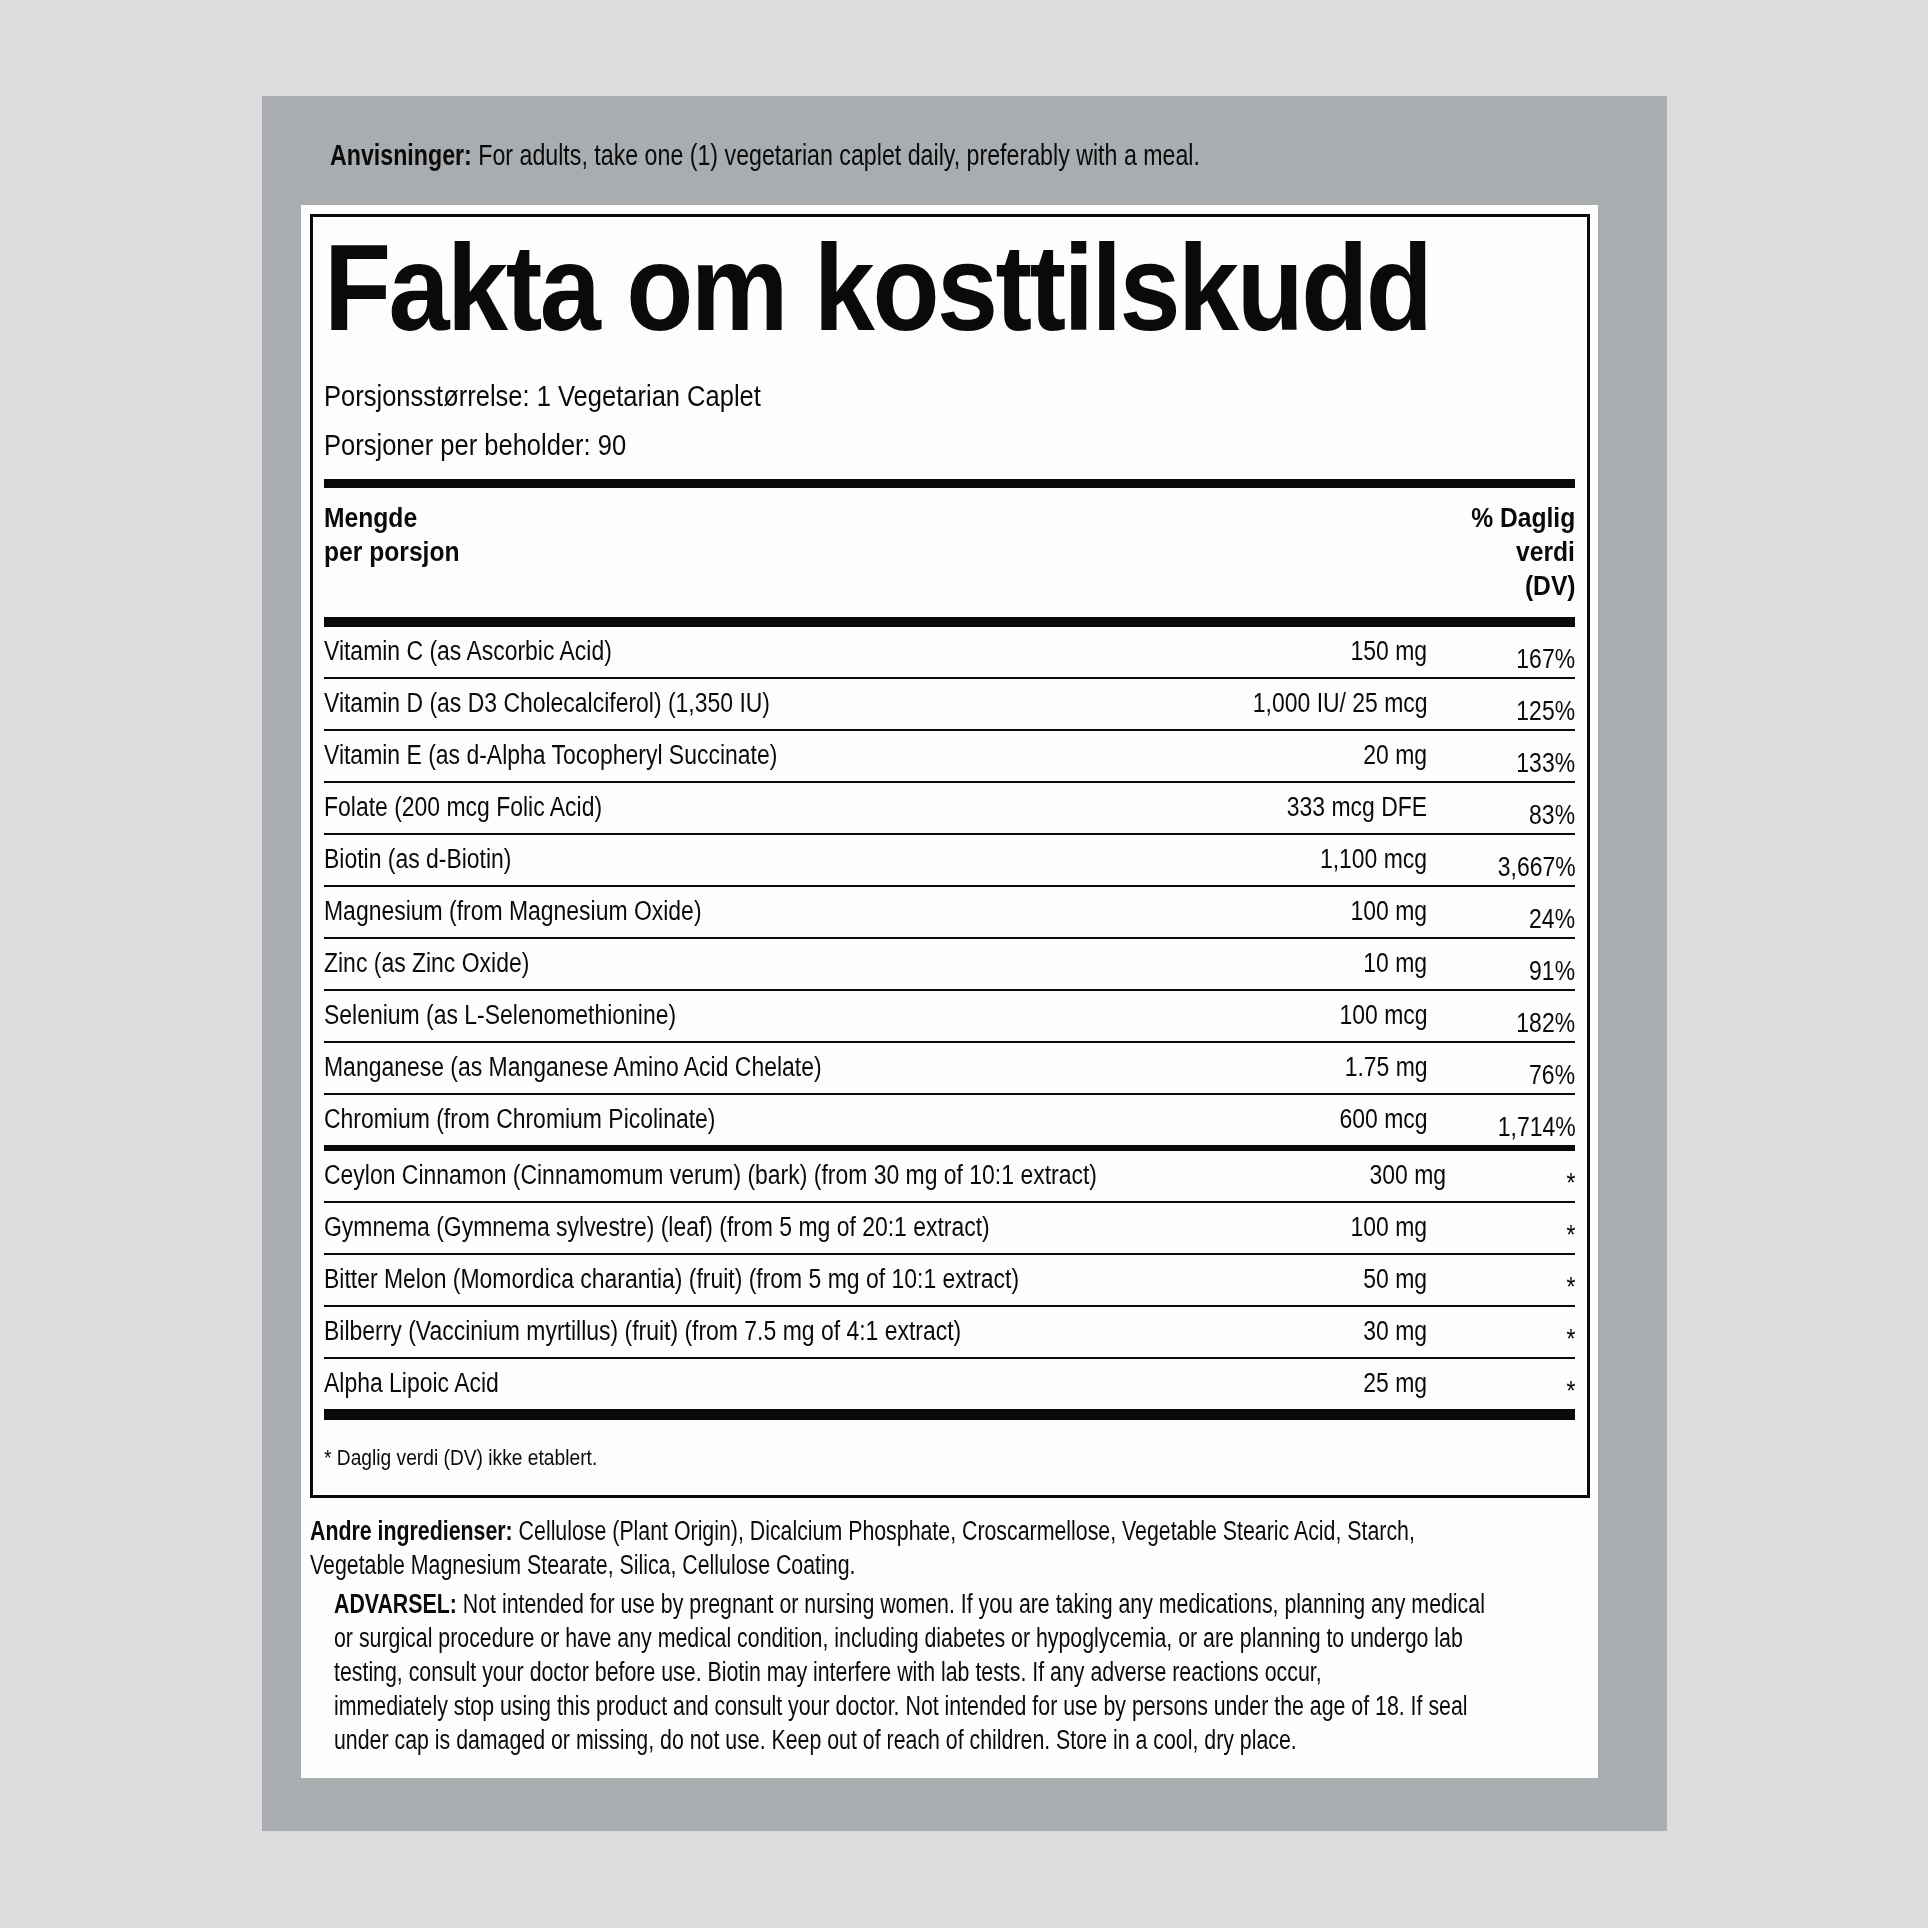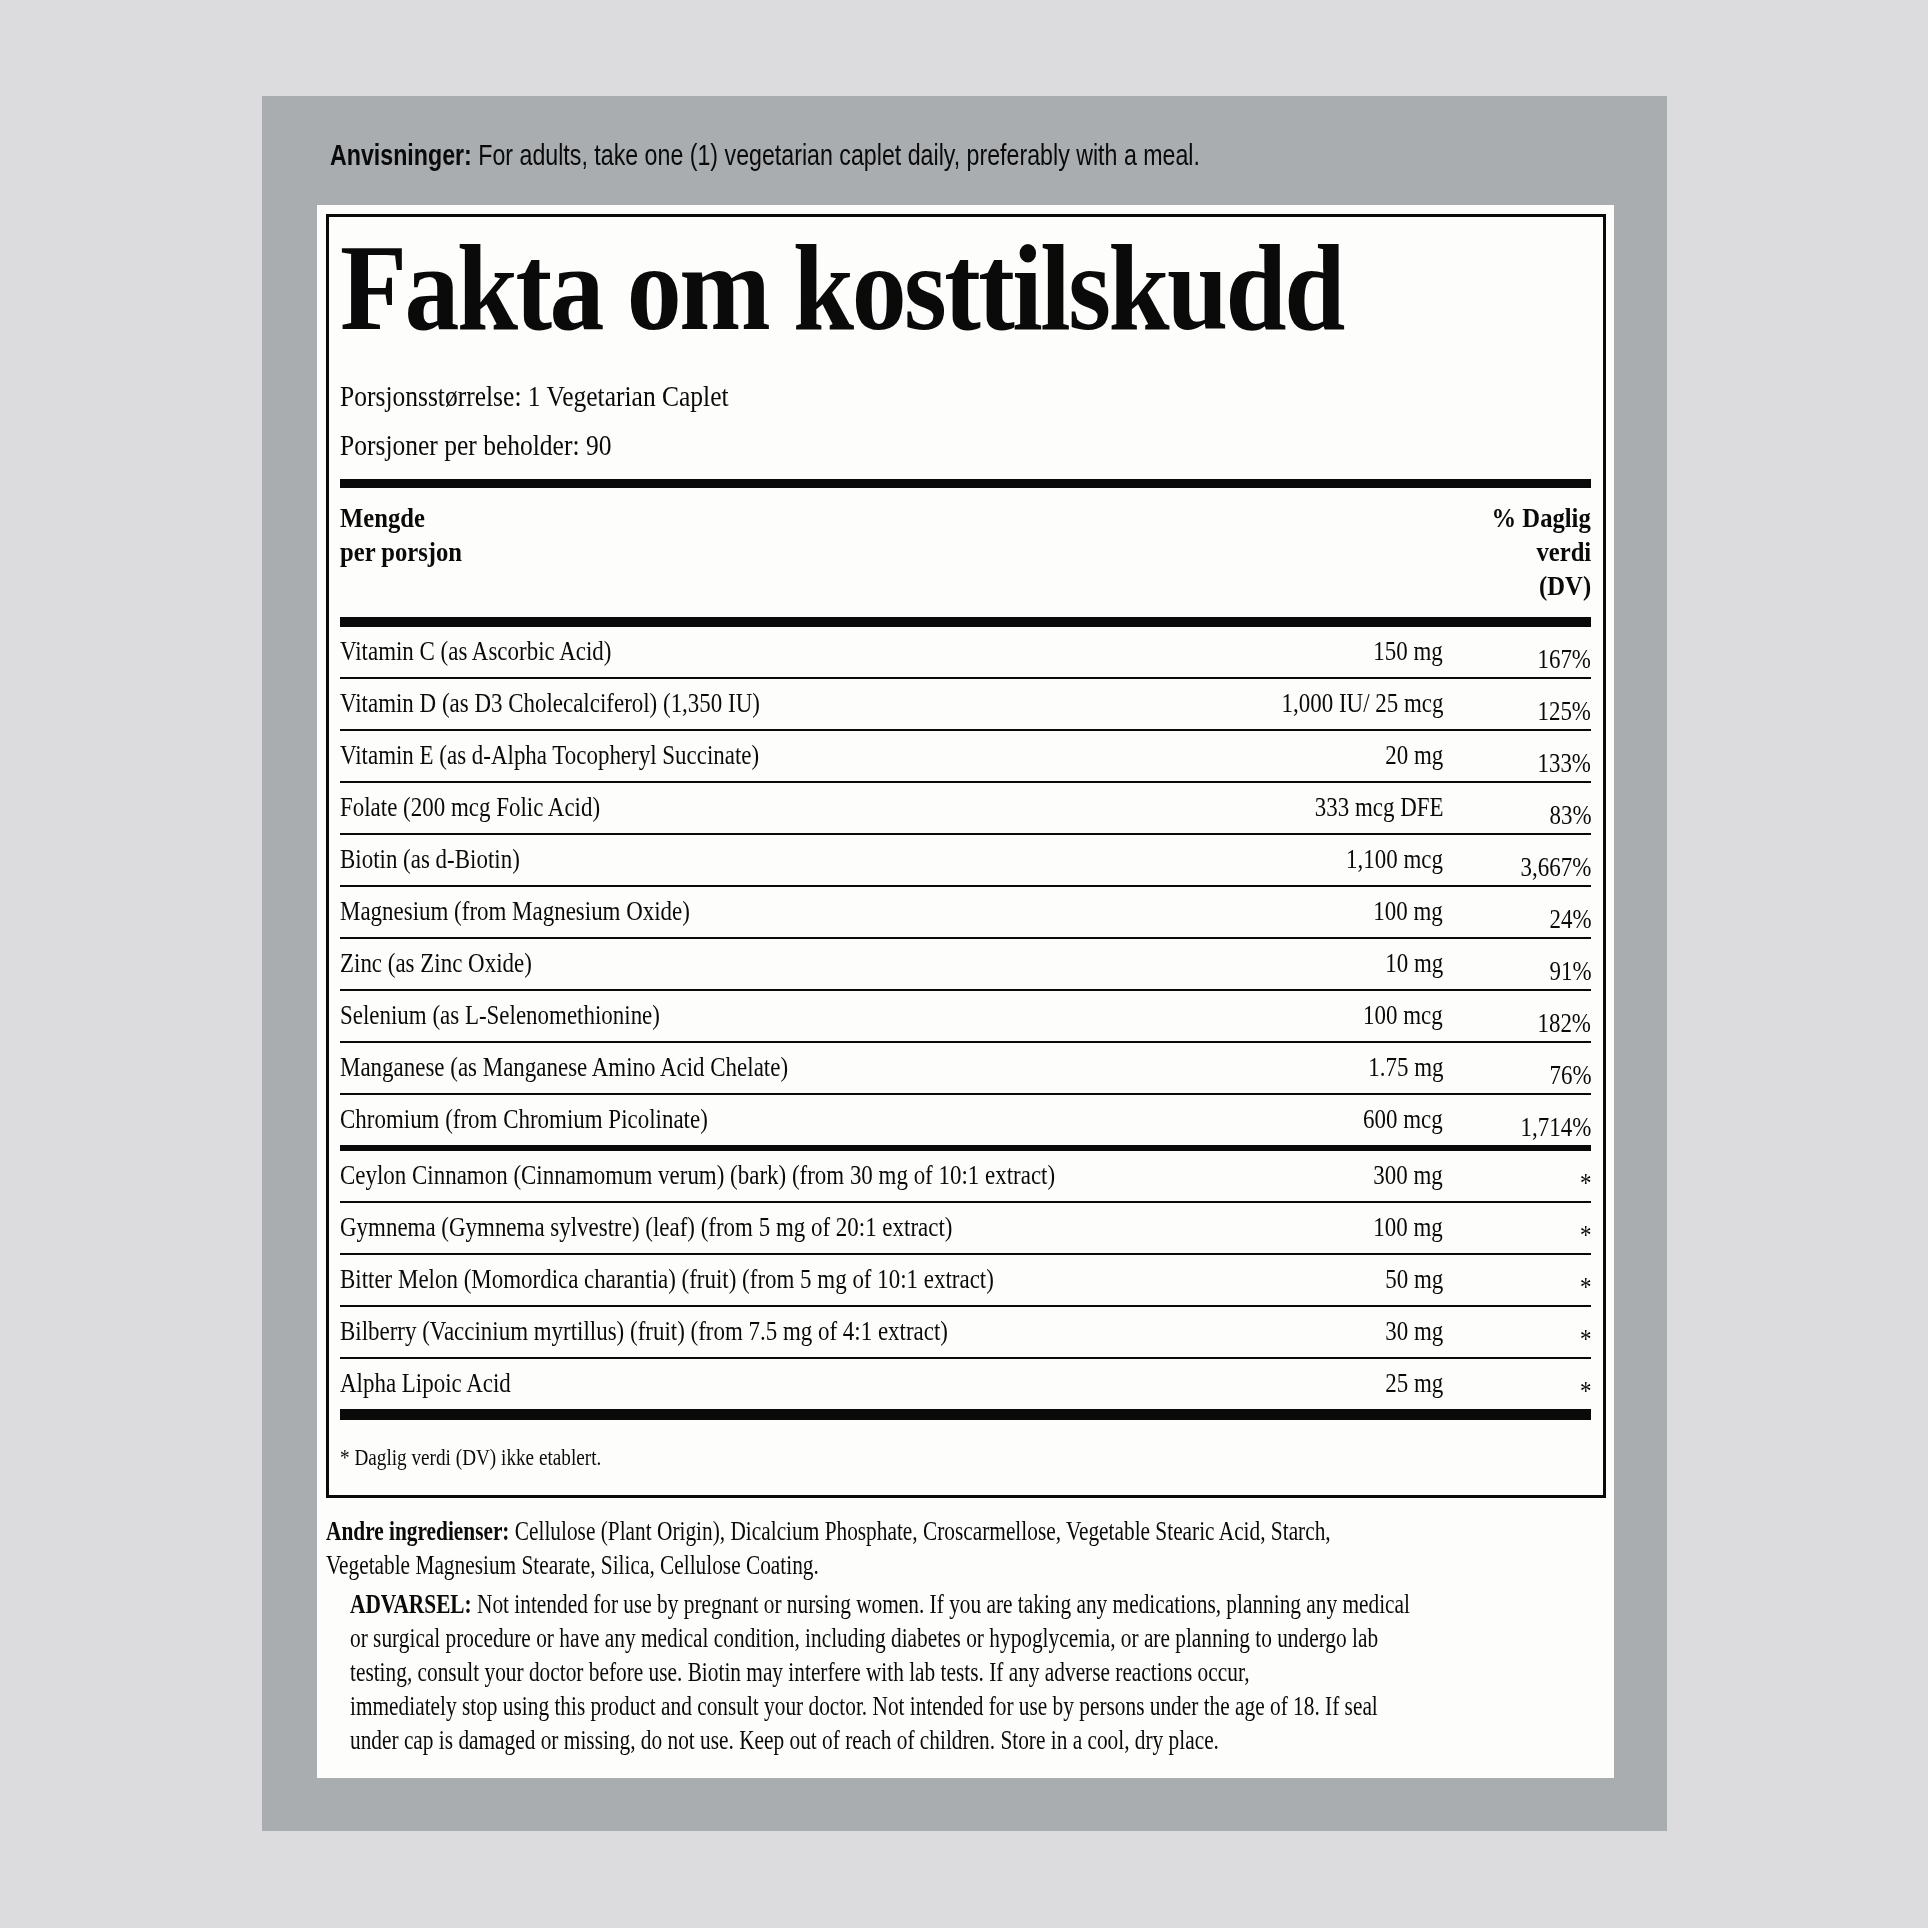--- a/index.html
+++ b/index.html
@@ -35,26 +35,25 @@
     top: 41px;
     font-size: 29px;
     line-height: 36px;
     white-space: nowrap;
   }
   .directions .cond-l { transform: scaleX(0.80); }
   .b { font-weight: bold; }
 
   .card {
     position: absolute;
-    left: 55px;
+    left: 39px;
     top: 109px;
     width: 1297px;
     height: 1573px;
     background: #fdfdfb;
-    font-family: Liberation Serif, serif;
   }
 
   .facts-box {
     position: absolute;
     left: 8.5px;
     top: 9.4px;
     width: 1280px;
     height: 1284px;
     border: 3.8px solid #0a0a0a;
     box-sizing: border-box;

